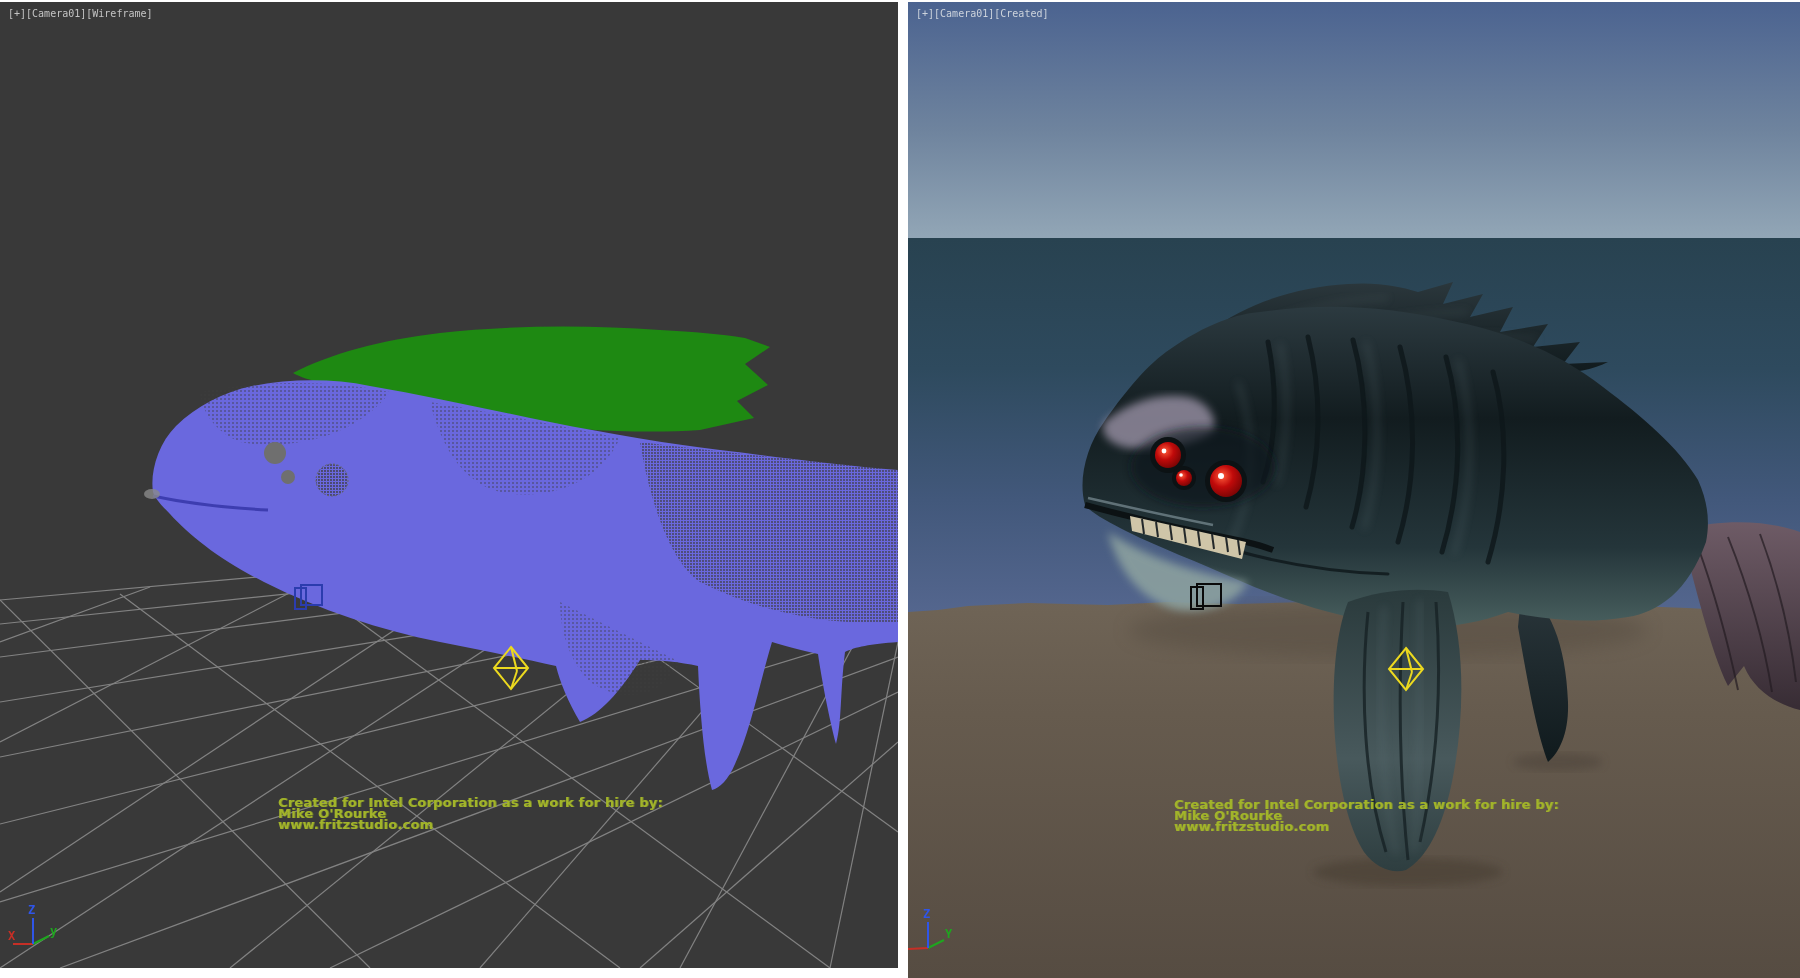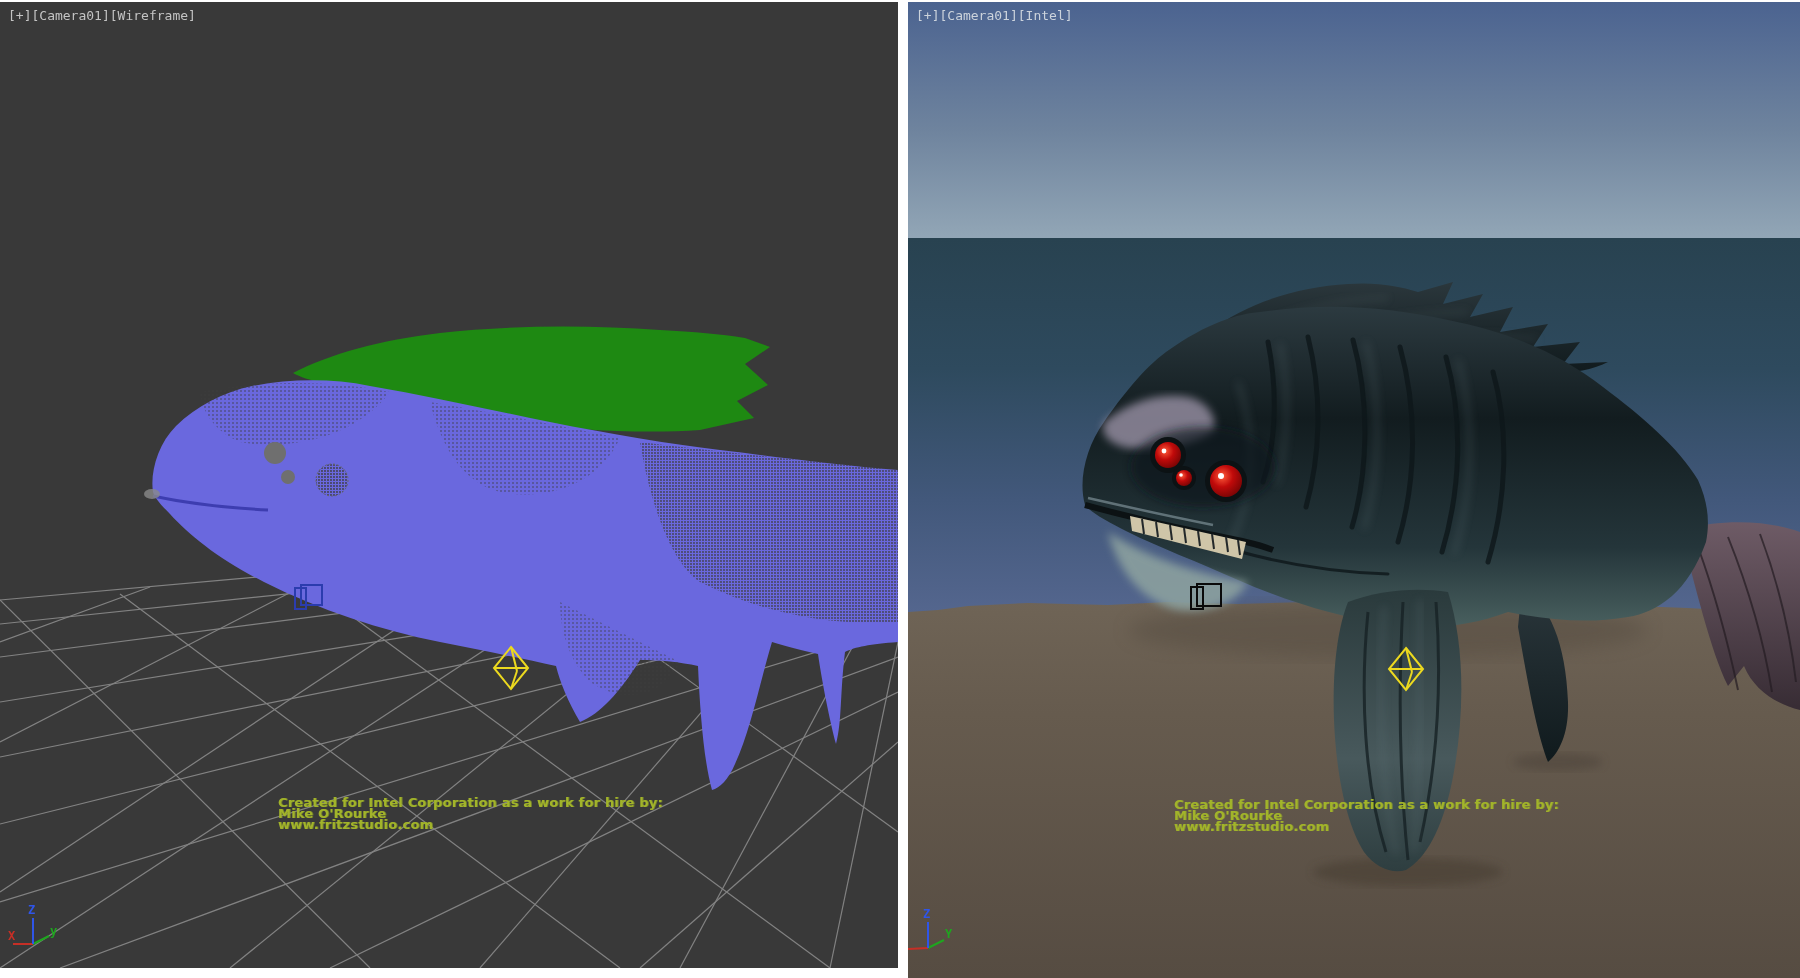--- a/index.html
+++ b/index.html
@@ -3,21 +3,21 @@
 <meta charset="utf-8">
 <style>
   html,body{margin:0;padding:0;}
   body{width:1800px;height:978px;background:#ffffff;position:relative;overflow:hidden;
        font-family:"DejaVu Sans",sans-serif;}
   .viewport{position:absolute;overflow:hidden;}
   #vp-left{left:0;top:2px;width:898px;height:966px;background:#393939;}
   #vp-right{left:908px;top:2px;width:892px;height:976px;background:#4b6390;}
   .scene{position:absolute;left:0;top:0;}
   .vp-label{position:absolute;left:8px;top:6px;font-family:"DejaVu Sans Mono",monospace;
-            font-size:13px;letter-spacing:0px;white-space:nowrap;z-index:5;}
+            font-size:10px;letter-spacing:0px;white-space:nowrap;z-index:5;}
   #vp-left .vp-label{color:#c4c4c4;}
   #vp-right .vp-label{color:#ccd3dc;}
   .vp-label span{cursor:pointer;}
   .credit{position:absolute;font-size:13px;line-height:11px;font-weight:700;
           letter-spacing:0.2px;z-index:4;text-shadow:1px 0 0 rgba(160,180,40,0.55);
           font-family:"DejaVu Sans",sans-serif;}
   #vp-left .credit{left:278px;top:795px;}
   #vp-right .credit{left:266px;top:797px;}
 </style>
 </head>
@@ -297,21 +297,21 @@
       <line x1="0" y1="947" x2="20" y2="946" stroke="#c62f26" stroke-width="2"></line>
       <line x1="20" y1="946" x2="36" y2="938" stroke="#1fa51f" stroke-width="2"></line>
       <line x1="20" y1="946" x2="20" y2="920" stroke="#2f55e8" stroke-width="2"></line>
       <text x="-14" y="942" fill="#c62f26">X</text>
       <text x="37" y="936" fill="#1fa51f">Y</text>
       <text x="15" y="916" fill="#2f55e8">Z</text>
     </g>
   </svg>
 
   <div class="vp-label">
-    <span>[+]</span><span>[Camera01]</span><span>[Intel]</span>
+    <span>[+]</span><span>[Camera01]</span><span>[Created]</span>
   </div>
 
   <div class="credit" style="color: rgb(162, 180, 42);">
     <div>Created for Intel Corporation as a work for hire by:</div>
     <div>Mike O'Rourke</div>
     <div>www.fritzstudio.com</div>
   </div>
 </div>
 
 </body></html>

